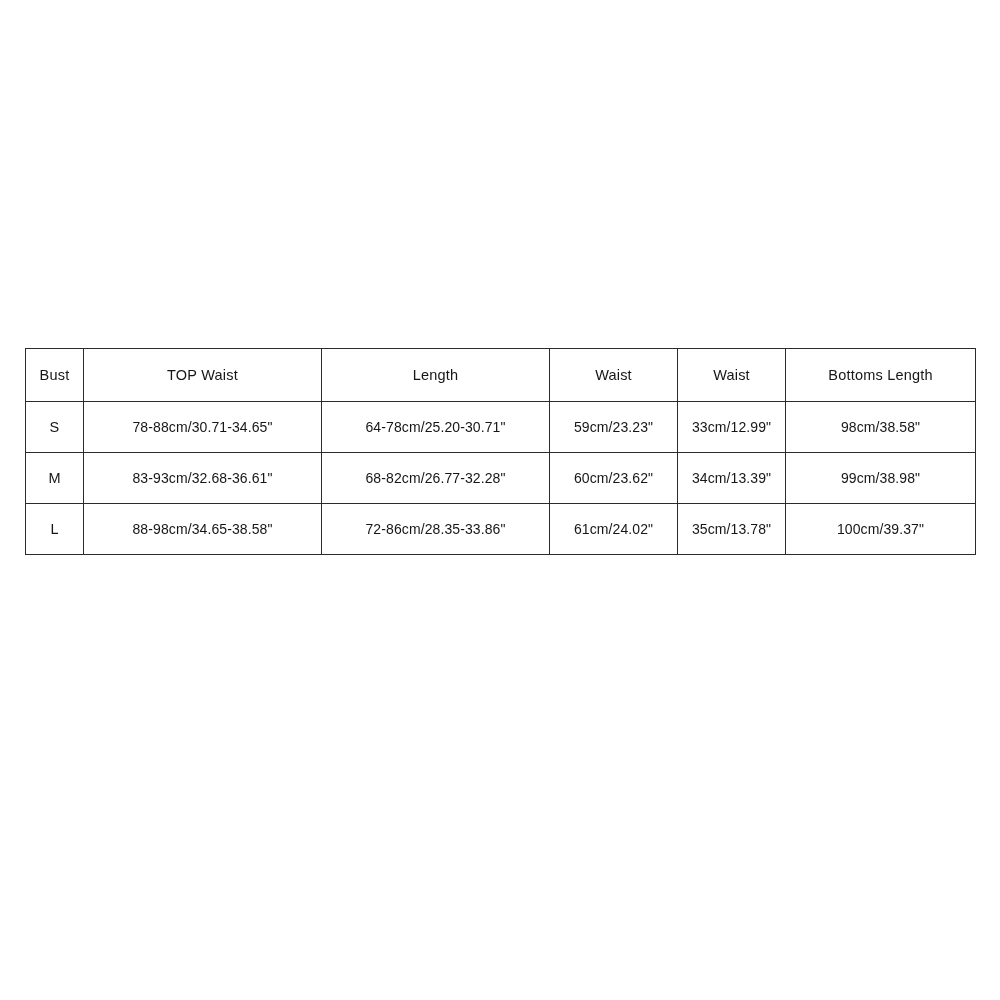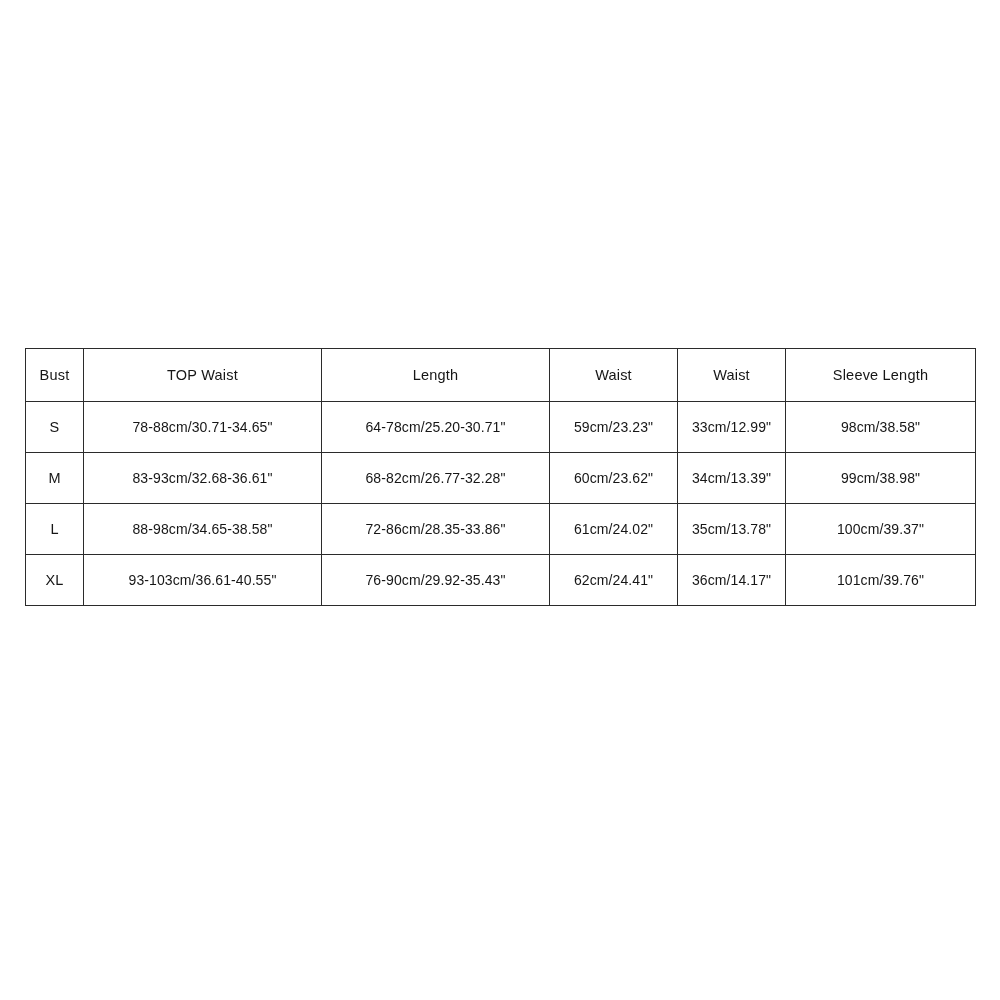--- a/index.html
+++ b/index.html
@@ -77,21 +77,21 @@
         <col class="c-length">
         <col class="c-bottoms">
       </colgroup>
       <thead>
         <tr>
           <th>Bust</th>
           <th>TOP Waist</th>
           <th>Length</th>
           <th>Waist</th>
           <th>Waist</th>
-          <th>Sleeve Length</th>
+          <th>Bottoms Length</th>
         </tr>
       </thead>
       <tbody>
         <tr>
           <td class="size-cell">S</td>
           <td>78-88cm/30.71-34.65"</td>
           <td>64-78cm/25.20-30.71"</td>
           <td>59cm/23.23"</td>
           <td>33cm/12.99"</td>
           <td>98cm/38.58"</td>
@@ -105,24 +105,16 @@
           <td>99cm/38.98"</td>
         </tr>
         <tr>
           <td class="size-cell">L</td>
           <td>88-98cm/34.65-38.58"</td>
           <td>72-86cm/28.35-33.86"</td>
           <td>61cm/24.02"</td>
           <td>35cm/13.78"</td>
           <td>100cm/39.37"</td>
         </tr>
-        <tr>
-          <td class="size-cell">XL</td>
-          <td>93-103cm/36.61-40.55"</td>
-          <td>76-90cm/29.92-35.43"</td>
-          <td>62cm/24.41"</td>
-          <td>36cm/14.17"</td>
-          <td>101cm/39.76"</td>
-        </tr>
       </tbody>
     </table>
   </div>
 </div>
 
 </body></html>

